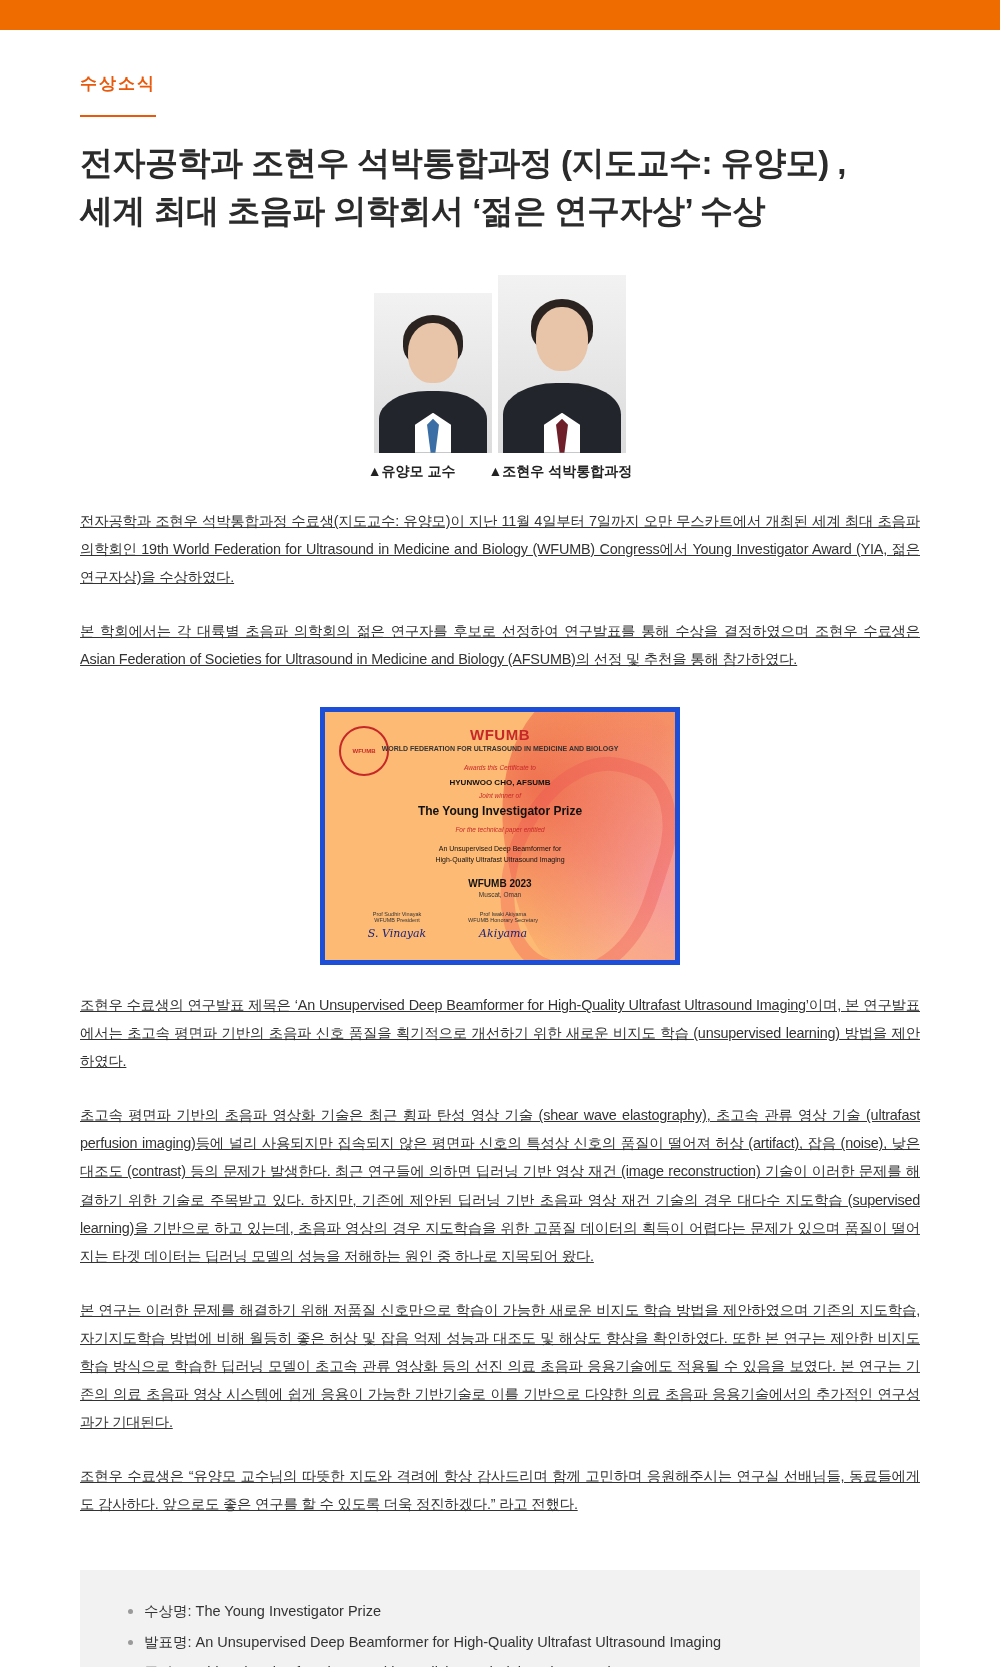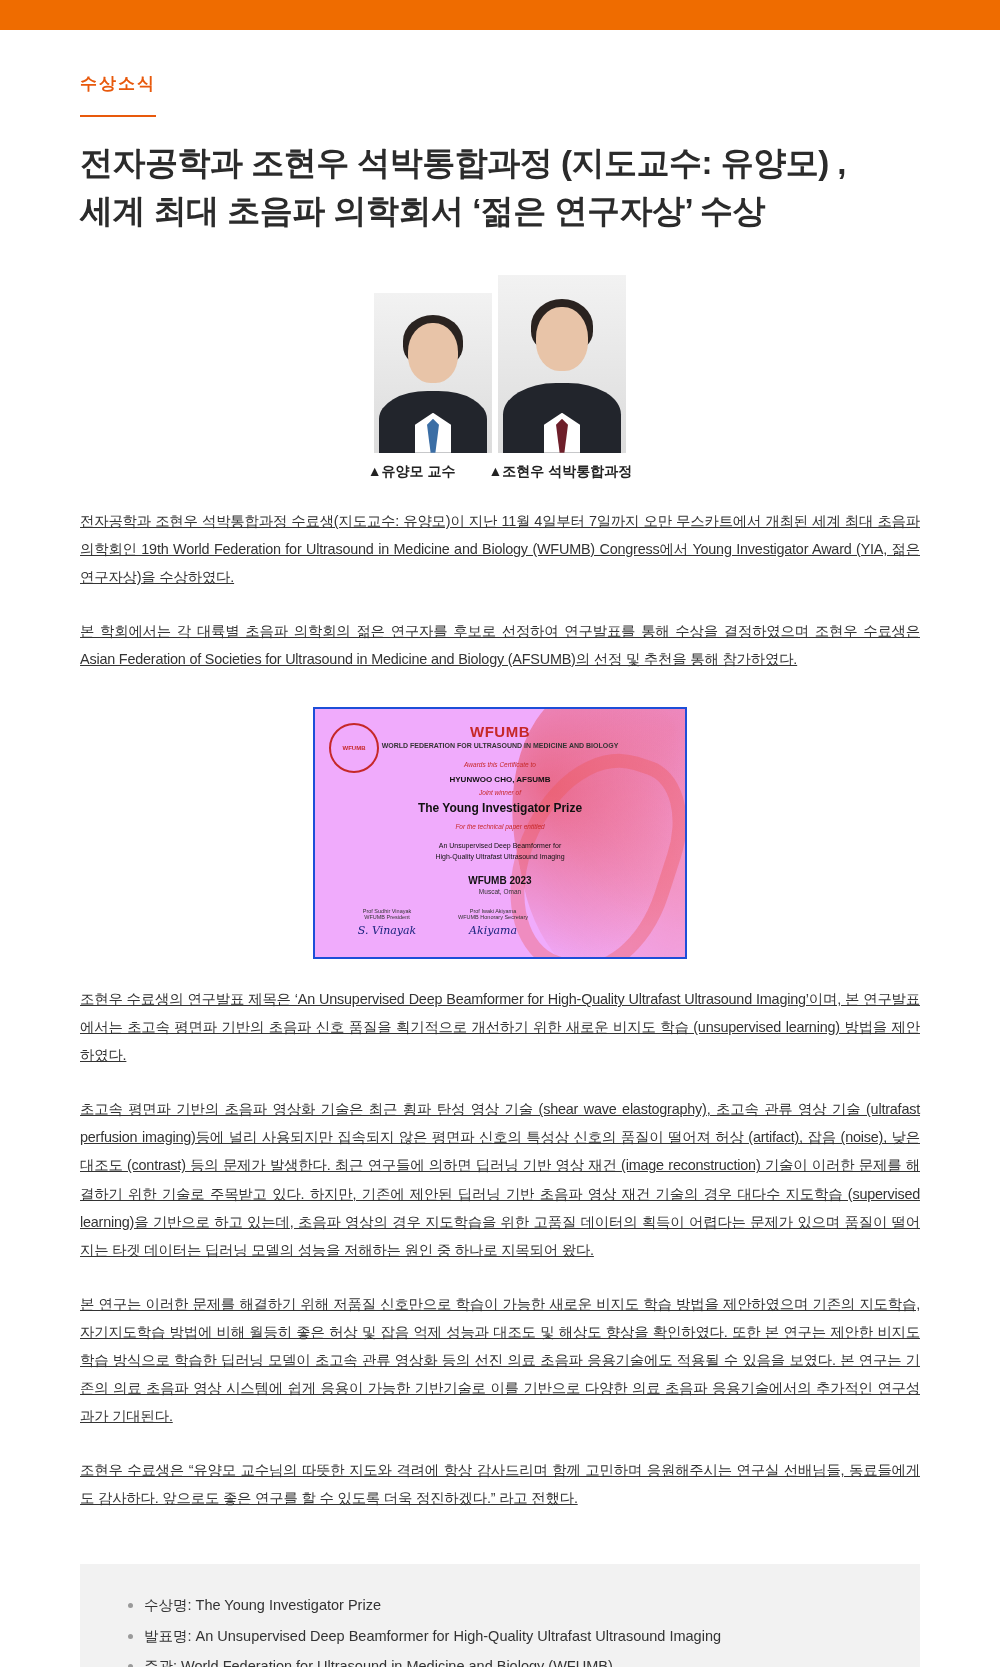--- a/index.html
+++ b/index.html
@@ -127,24 +127,23 @@
   }
   .cert-wrap {
     margin-top: 34px;
     display: flex;
     justify-content: center;
   }
   .cert {
     position: relative;
     width: 350px;
     height: 248px;
-    background: #f0abfc;
+    background: #fdba74;
     overflow: hidden;
-    border: 2px solid #1d4ed8;
-    padding-left: 20px;
+    border: 5px solid #1d4ed8;
   }
   .cert .swirl {
     position: absolute;
     right: -40px;
     top: -30px;
     width: 210px;
     height: 310px;
     background:
       radial-gradient(ellipse at 20% 30%, rgba(229,57,53,0.55) 0%, rgba(229,57,53,0) 60%),
       radial-gradient(ellipse at 70% 70%, rgba(244,143,177,0.65) 0%, rgba(244,143,177,0) 65%),

